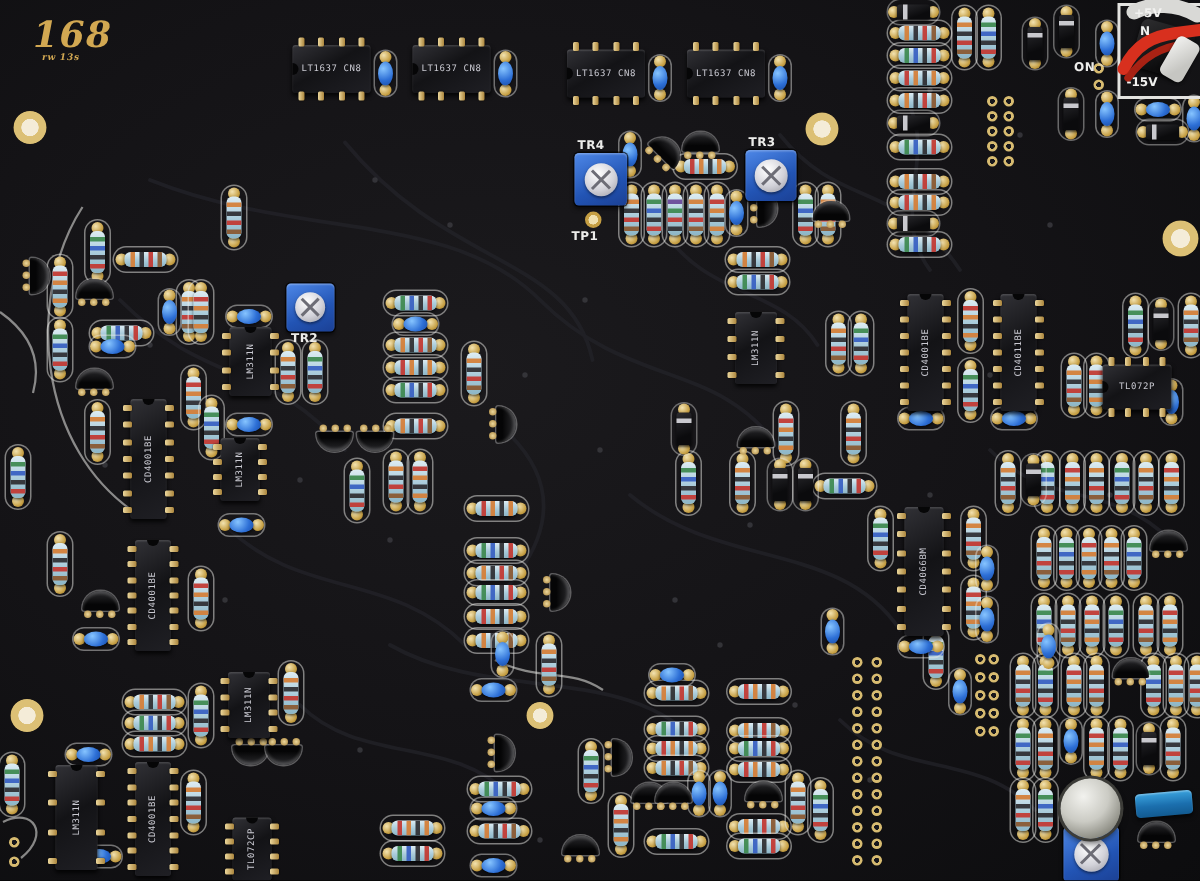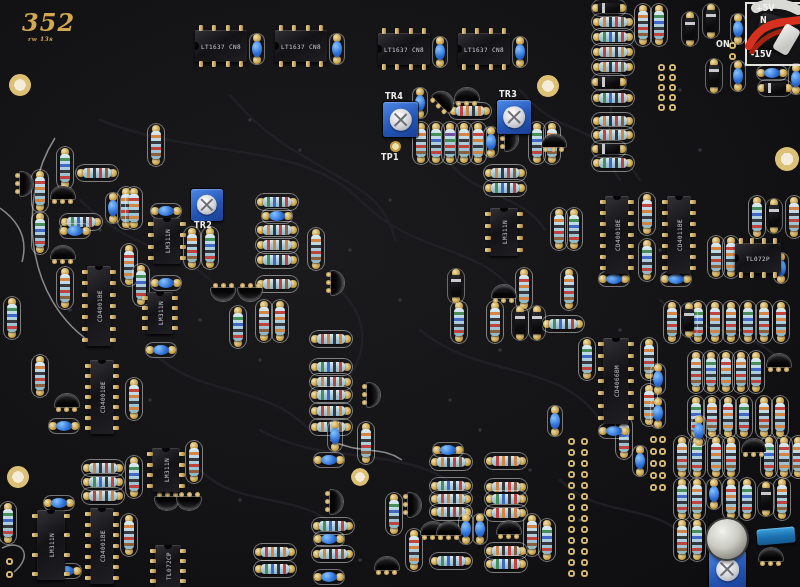--- a/index.html
+++ b/index.html
@@ -155,21 +155,21 @@
         <circle cx="100" cy="230" r="1.8"></circle>
       <circle cx="70" cy="310" r="1.8"></circle>
         <circle cx="620" cy="60" r="1.8"></circle>
         <circle cx="390" cy="200" r="1.8"></circle>
       <circle cx="680" cy="90" r="1.8"></circle>
         <circle cx="740" cy="330" r="1.8"></circle>
         <circle cx="530" cy="470" r="1.8"></circle>
     </g>
   </svg>
 
-  <div id="board-title" class="goldtxt">352</div>
+  <div id="board-title" class="goldtxt">168</div>
   <div id="board-subtitle" class="goldtxt">rw 13s</div>
 
   <div class="pbox" id="power-box" style="left: 745px; top: 2px; width: 53px; height: 60px;"></div>
   <div class="plbl" id="plbl-0" style="left: 756px; top: 4px;">+5V</div>
   <div class="plbl" id="plbl-1" style="left: 760px; top: 16px;">N</div>
   <div class="plbl" id="plbl-2" style="left: 751px; top: 50px;">-15V</div>
   <div class="silk" id="on-label" style="left: 716px; top: 40px;">ON</div>
   <div class="connbody"></div>
 
   <svg id="wires" class="layer" width="800" height="587">

